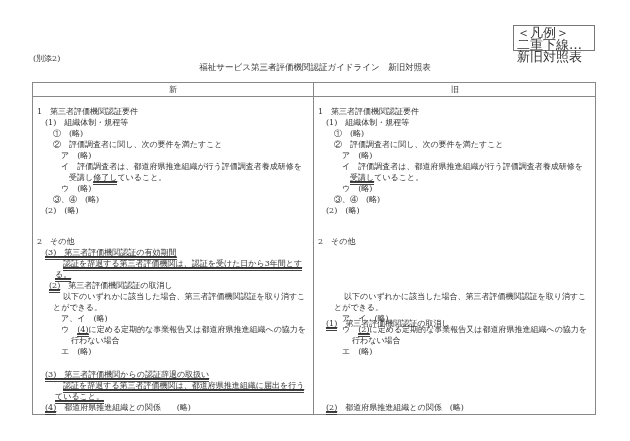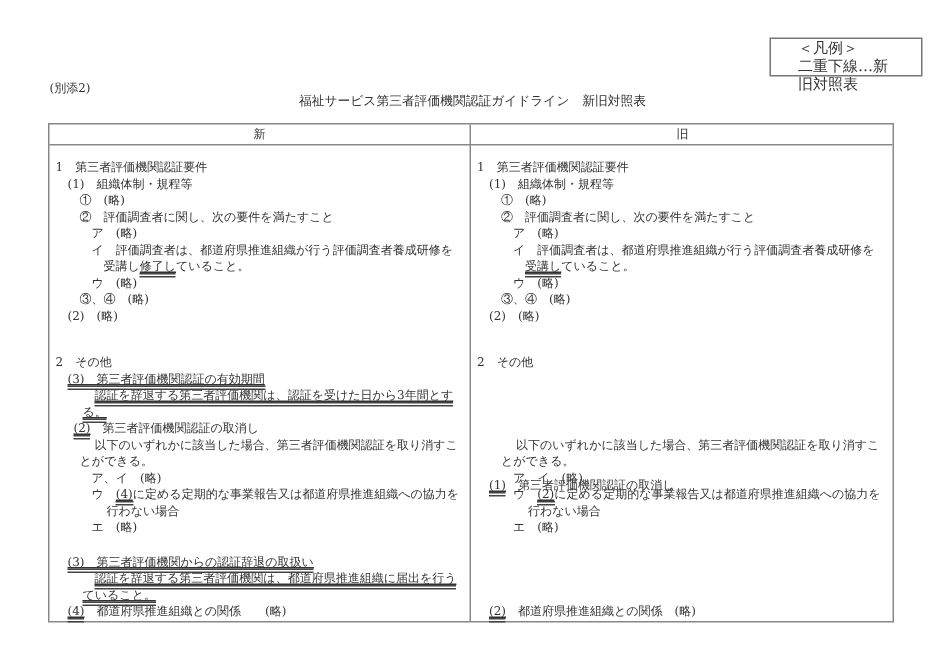--- a/index.html
+++ b/index.html
@@ -1,19 +1,19 @@
 <!DOCTYPE html>
 <html><head>
 <meta charset="utf-8">
 <style>
   html, body { margin:0; padding:0; background:#ffffff; }
   body { width:630px; height:441px; position:relative; overflow:hidden;
          font-family:"DejaVu Serif","Liberation Serif",serif; color:#333; }
-  .legend { position:absolute; left:513px; top:25px; width:102px; height:26px;
-            border:1px solid #777; font-size:10px; line-height:12px; padding:1px 18px; box-sizing:border-box; }
+  .legend { position:absolute; left:513px; top:25px; width:82px; height:26px;
+            border:1px solid #777; font-size:13px; line-height:12px; padding:1px 3px; box-sizing:border-box; }
   .attach { position:absolute; left:33px; top:53px; font-size:8px; }
   .title { position:absolute; left:0; width:630px; top:62px; text-align:center; font-size:8.5px;font-family:Liberation Serif, serif; }
   .table { position:absolute; left:32px; top:82px; width:564px; height:333px;
            border:1px solid #888; box-sizing:border-box; }
   .hdr { position:absolute; left:0; top:0; width:100%; height:13px; border-bottom:1px solid #888; font-size:8px; }
   .hdr .h { position:absolute; top:1px; text-align:center; }
   .divider { position:absolute; left:280px; top:0; width:1px; height:100%; background:#888; }
   .col { position:absolute; top:13px; font-size:8px; line-height:11px; }
   .col .ln { position:absolute; white-space:nowrap; }
   .u2 { border-bottom:3px double #444;text-decoration:underline; }

